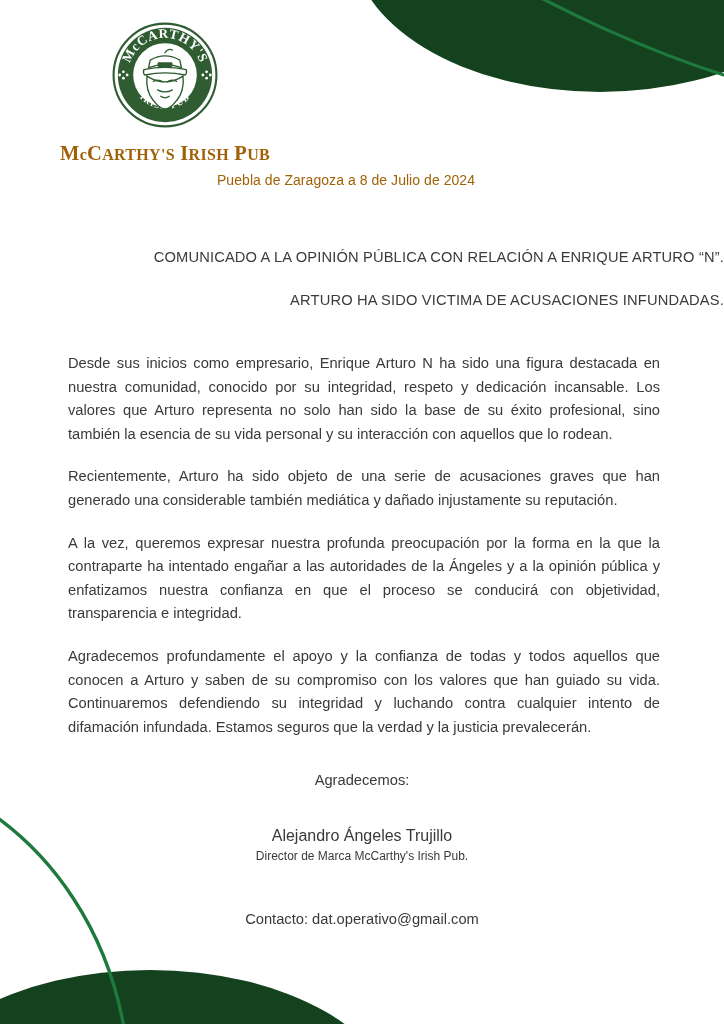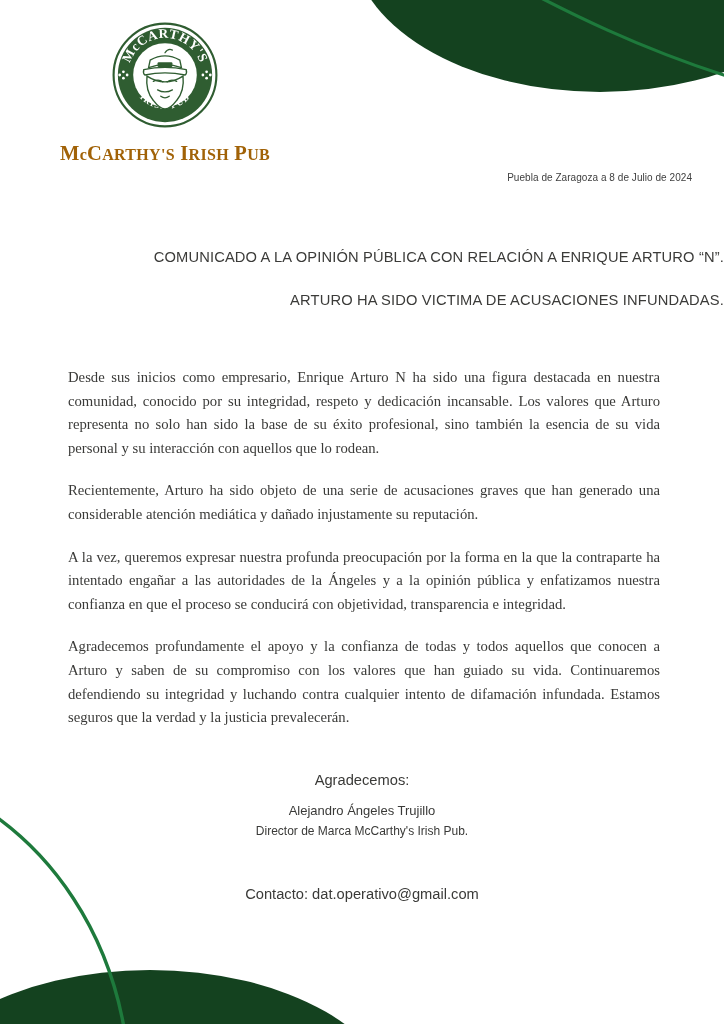--- a/index.html
+++ b/index.html
@@ -51,23 +51,23 @@
   }
   .wordmark .cap { font-size: 20.5px; }
   .wordmark .sc  { font-size: 16px; }
 
   
   .date-line {
     position: absolute;
     left: 0;
     top: 172px;
     width: 692px;
-    text-align: right;
-    color: #404040;
-    font-size: 10px;
+    text-align: center;
+    color: #a16207;
+    font-size: 14px;
     letter-spacing: 0.05px;
   }
 
   
   .headline-block {
     position: absolute;
     left: 0;
     top: 246px;
     width: 724px;
     text-align: right;
@@ -79,23 +79,22 @@
     line-height: 1.5;
   }
   .headline.second {
     margin-top: 21px;
   }
 
   
   .body-block {
     position: absolute;
     left: 68px;
-    top: 366px;
+    top: 352px;
     width: 592px;
-    font-family: Liberation Serif, serif;
   }
   .body-para {
     color: #3A3A38;
     font-size: 14.7px;
     line-height: 23.6px;
     margin: 0 0 19px 0;
     text-align: justify;
     text-justify: inter-word;
   }
   .body-para:last-child { margin-bottom: 0; }
@@ -106,22 +105,22 @@
     left: 0;
     top: 772px;
     width: 724px;
     text-align: center;
     color: #3A3A38;
   }
   .sign-salutation {
     font-size: 14.7px;
   }
   .sign-name {
-    margin-top: 12px;
-    font-size: 13px;
+    margin-top: 37px;
+    font-size: 16px;
     line-height: 21px;
   }
   .sign-role {
     font-size: 12px;
     line-height: 21px;
   }
   .sign-contact {
     margin-top: 44px;
     font-size: 14.7px;
   }
@@ -203,21 +202,21 @@
 
   <div class="date-line">Puebla de Zaragoza a 8 de Julio de 2024</div>
 
   <div class="headline-block">
     <div class="headline">COMUNICADO A LA OPINIÓN PÚBLICA CON RELACIÓN A ENRIQUE ARTURO “N”.</div>
     <div class="headline second">ARTURO HA SIDO VICTIMA DE ACUSACIONES INFUNDADAS.</div>
   </div>
 
   <div class="body-block">
     <p class="body-para">Desde sus inicios como empresario, Enrique Arturo N ha sido una figura destacada en nuestra comunidad, conocido por su integridad, respeto y dedicación incansable. Los valores que Arturo representa no solo han sido la base de su éxito profesional, sino también la esencia de su vida personal y su interacción con aquellos que lo rodean.</p>
-    <p class="body-para">Recientemente, Arturo ha sido objeto de una serie de acusaciones graves que han generado una considerable atención mediática y dañado injustamente su reputación.</p>
+    <p class="body-para">Recientemente, Arturo ha sido objeto de una serie de acusaciones graves que han generado una considerable también mediática y dañado injustamente su reputación.</p>
     <p class="body-para">A la vez, queremos expresar nuestra profunda preocupación por la forma en la que la contraparte ha intentado engañar a las autoridades de la Ángeles y a la opinión pública y enfatizamos nuestra confianza en que el proceso se conducirá con objetividad, transparencia e integridad.</p>
     <p class="body-para">Agradecemos profundamente el apoyo y la confianza de todas y todos aquellos que conocen a Arturo y saben de su compromiso con los valores que han guiado su vida. Continuaremos defendiendo su integridad y luchando contra cualquier intento de difamación infundada. Estamos seguros que la verdad y la justicia prevalecerán.</p>
   </div>
 
   <div class="sign-block">
     <div class="sign-salutation">Agradecemos:</div>
     <div class="sign-name">Alejandro Ángeles Trujillo</div>
     <div class="sign-role">Director de Marca McCarthy's Irish Pub.</div>
     <div class="sign-contact">Contacto: dat.operativo@gmail.com</div>
   </div>

